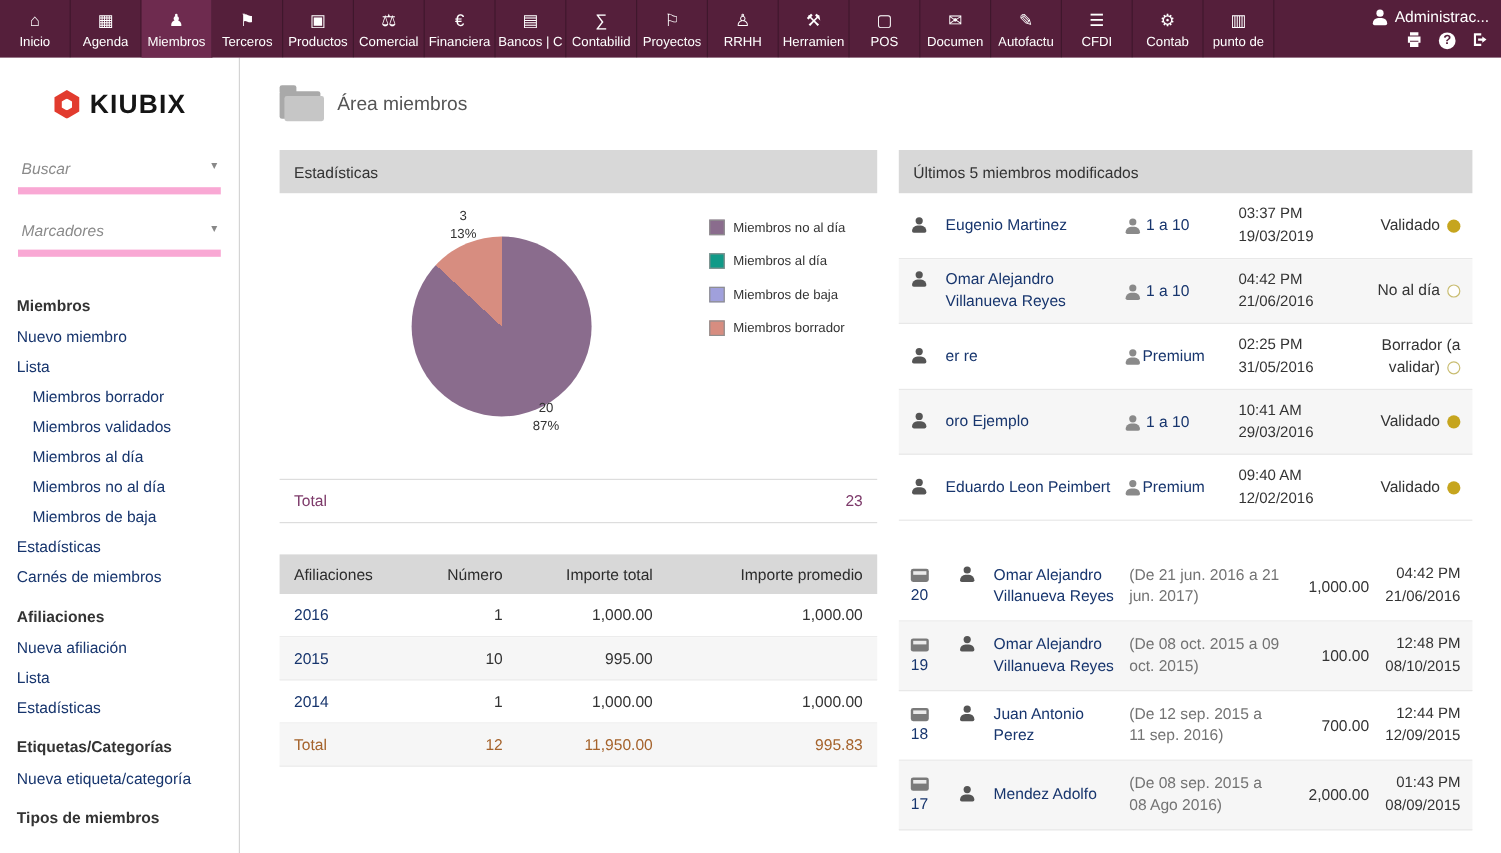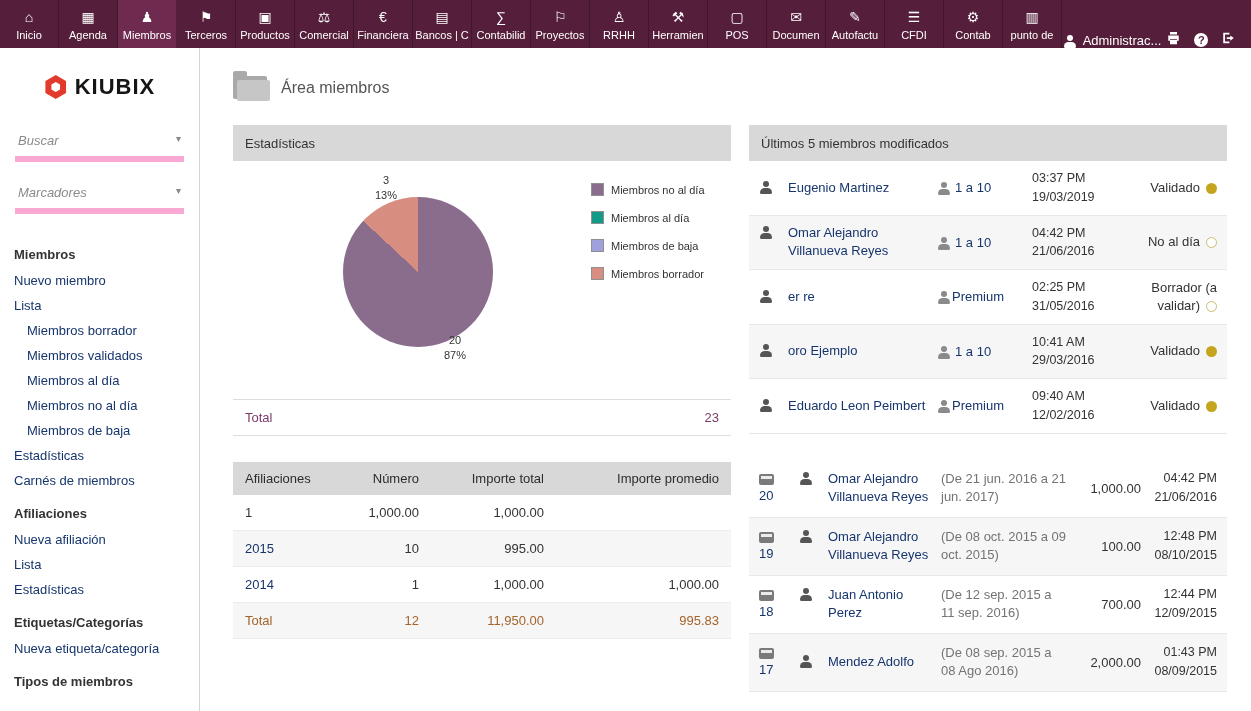--- a/index.html
+++ b/index.html
@@ -10,21 +10,21 @@
   
   .topbar { position:absolute; top:0; left:0; right:0; height:48px; background:#551f3b;
             display:flex; z-index:10; }
   .tabs { display:flex; flex:1; min-width:0; }
   .tab { width:59px; flex:none; display:flex; flex-direction:column; align-items:center;
          justify-content:center; gap:3px; border-right:1px solid rgba(0,0,0,.25);
          color:#fff; cursor:pointer; padding-top:2px; }
   .tab.active { background:#6e2b4f; }
   .tab-icon { font-size:14px; line-height:15px; height:16px; }
   .tab-label { font-size:11px; max-width:56px; overflow:hidden; white-space:nowrap; }
-  .user-area { width:192px; flex:none; display:flex; align-items:flex-end;
+  .user-area { width:192px; flex:none; display:flex; flex-direction:column; align-items:flex-end;
                justify-content:center; gap:5px; padding-right:10px; color:#fff; }
   .user-line { display:flex; align-items:center; gap:6px; font-size:13px; cursor:pointer; }
   .user-icons { display:flex; gap:13px; align-items:center; }
   .user-icons > * { cursor:pointer; }
   .help-badge { width:14px; height:14px; border-radius:50%; background:#fff; color:#551f3b;
                 font-size:11px; font-weight:bold; display:flex; align-items:center; justify-content:center; }
 
   
   .sidebar { position:absolute; top:48px; left:0; width:200px; bottom:0; background:#fff;
              border-right:1px solid #d4d4d4; overflow:hidden; }
@@ -298,20 +298,21 @@
       </div>
 
       <div class="afils">
         <div class="grid4 head">
           <div>Afiliaciones</div>
           <div>Número</div>
           <div>Importe total</div>
           <div>Importe promedio</div>
         </div>
         <div class="grid4 row">
+          <div><a class="link">2016</a></div>
           <div>1</div>
           <div>1,000.00</div>
           <div>1,000.00</div>
         </div>
         <div class="grid4 row alt">
           <div><a class="link">2015</a></div>
           <div>10</div>
           <div>995.00</div>
         </div>
         <div class="grid4 row">

